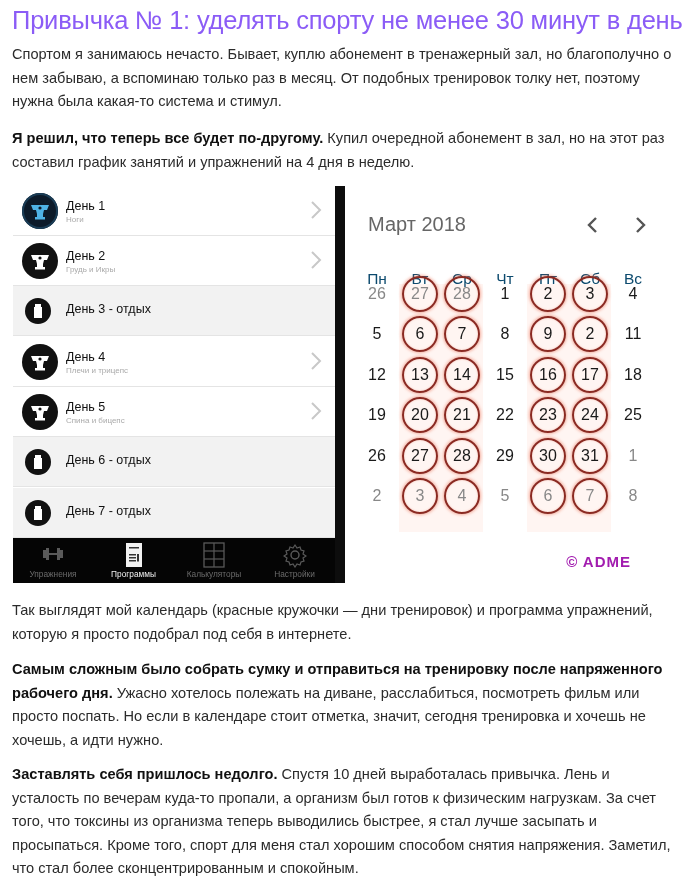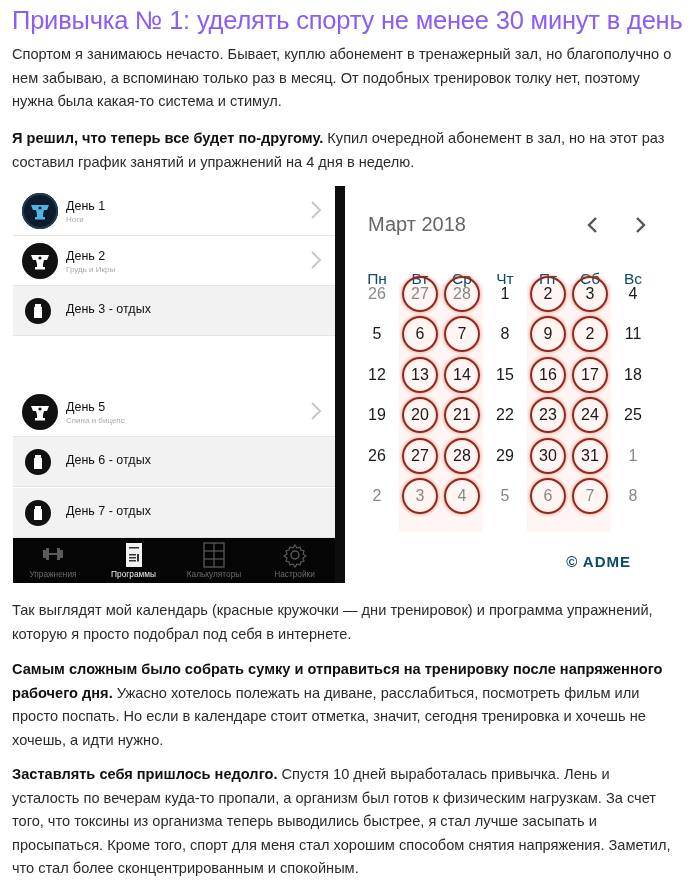--- a/index.html
+++ b/index.html
@@ -40,21 +40,21 @@
   .cal { position: absolute; left: 332px; top: 0; width: 308px; height: 397px; background: #fff; }
   .cal-title { position: absolute; left: 23px; top: 27px; font-size: 20px; color: #666; }
   .cal-nav { position: absolute; top: 27px; width: 20px; height: 24px; cursor: pointer; }
   .cal-nav.prev { left: 238px; }
   .cal-nav.next { left: 285px; }
   .wd { position: absolute; top: 84px; width: 42px; text-align: center; font-size: 15.5px; color: #0c4a6e; }
   .cell { position: absolute; width: 36px; height: 36px; text-align: center; line-height: 36px; font-size: 16px; color: #1a1a1a; }
   .cell.other { color: #888; }
   .cell.mark { border-radius: 50%; border: 2.5px solid #8b2a22; box-shadow: 0 0 3px 1px rgba(230,90,60,0.45), inset 0 0 2px rgba(230,90,60,0.35); line-height: 31px; }
   .band { position: absolute; top: 98px; width: 42px; height: 248px; background: #fff5f2; }
-  .adme { position: absolute; right: 22px; top: 367px; font-size: 15px; color: #0c4a6e; font-weight: bold; letter-spacing: 1px; }
+  .adme { position: absolute; right: 22px; top: 367px; font-size: 15px; color: #a21caf; font-weight: bold; letter-spacing: 1px; }
 </style>
 </head>
 <body>
 
 <h1 class="title">Привычка № 1: уделять спорту не менее 30 минут в день</h1>
 
 <p class="para p1">Спортом я занимаюсь нечасто. Бывает, куплю абонемент в тренажерный зал, но благополучно о нем забываю, а вспоминаю только раз в месяц. От подобных тренировок толку нет, поэтому нужна была какая-то система и стимул.</p>
 
 <p class="para p2"><b>Я решил, что теперь все будет по-другому.</b><span> Купил очередной абонемент в зал, но на этот раз составил график занятий и упражнений на 4 дня в неделю.</span></p>
 
@@ -92,20 +92,35 @@
             </svg></div>
         </div>
         <div class="row rest" style="top: 100px;">
           <div class="row-icon">
             <svg width="26" height="26" viewBox="0 0 26 26">
               <rect x="10" y="6" width="6" height="3" fill="#fff"></rect>
               <path d="M9 9 h8 v11 h-8 z" fill="#fff"></path>
             </svg>
           </div>
           <div class="row-title">День 3 - отдых</div>
+        </div>
+        <div class="row work" style="top: 151px;">
+          <div class="row-icon">
+            <svg width="36" height="36" viewBox="0 0 36 36">
+              <path d="M9 12 h18 l-2 5 h-3 l-1 4 h-6 l-1 -4 h-3 z" fill="#fff"></path>
+              <rect x="15" y="21" width="6" height="3" fill="#fff"></rect>
+              <rect x="13" y="24" width="10" height="2.5" fill="#fff"></rect>
+              <circle cx="18" cy="15" r="1.6" fill="#111"></circle>
+            </svg>
+          </div>
+          <div class="row-title">День 4</div>
+          <div class="row-sub">Плечи и трицепс</div>
+          <div class="chev"><svg width="14" height="22" viewBox="0 0 14 22">
+              <path d="M3 3 L11 11 L3 19" stroke="#c8c8c8" stroke-width="2" fill="none"></path>
+            </svg></div>
         </div>
         <div class="row work" style="top: 201px;">
           <div class="row-icon">
             <svg width="36" height="36" viewBox="0 0 36 36">
               <path d="M9 12 h18 l-2 5 h-3 l-1 4 h-6 l-1 -4 h-3 z" fill="#fff"></path>
               <rect x="15" y="21" width="6" height="3" fill="#fff"></rect>
               <rect x="13" y="24" width="10" height="2.5" fill="#fff"></rect>
               <circle cx="18" cy="15" r="1.6" fill="#111"></circle>
             </svg>
           </div>

